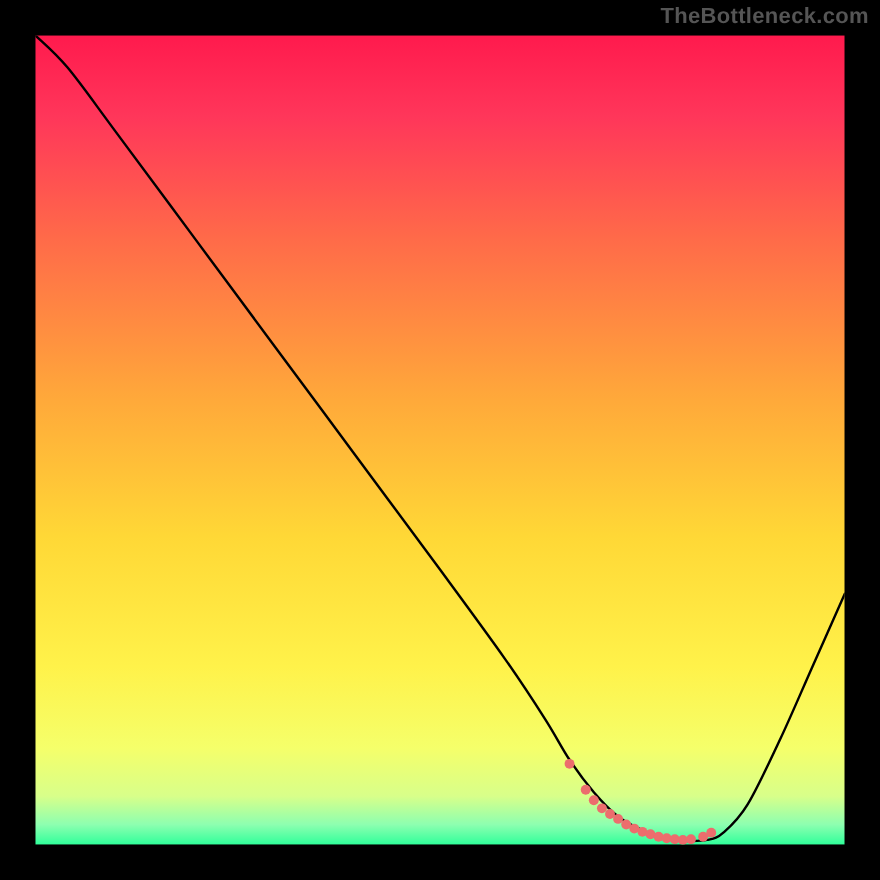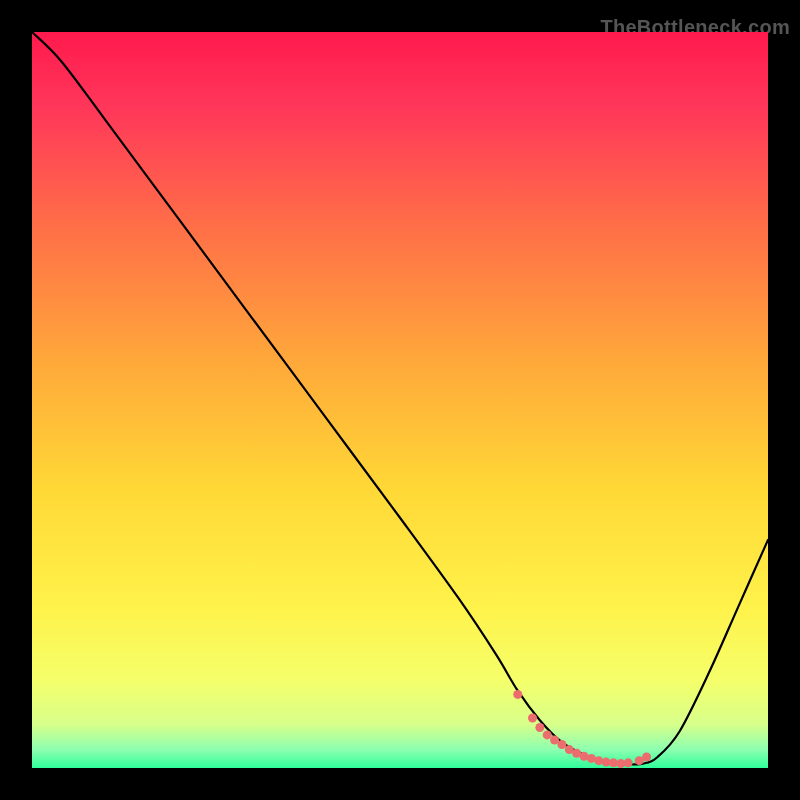--- a/index.html
+++ b/index.html
@@ -12,21 +12,20 @@
     overflow: hidden;
   }
   .watermark {
     position: absolute;
     top: 4px;
     right: 10px;
     color: #555;
     font-size: 20px;
     font-weight: bold;
     letter-spacing: 0.3px;
-    margin-top: 12px;
   }
   .plot-area {
     position: absolute;
     left: 32px;
     top: 32px;
     width: 736px;
     height: 736px;
     overflow: hidden;
   }
   svg { display: block; }

